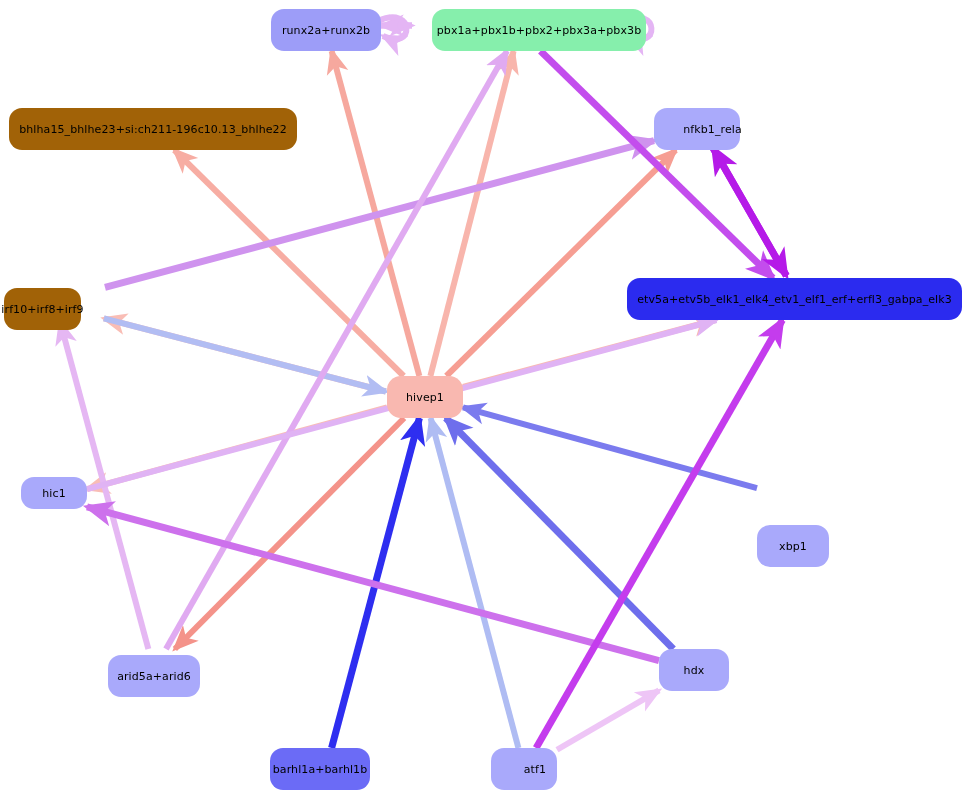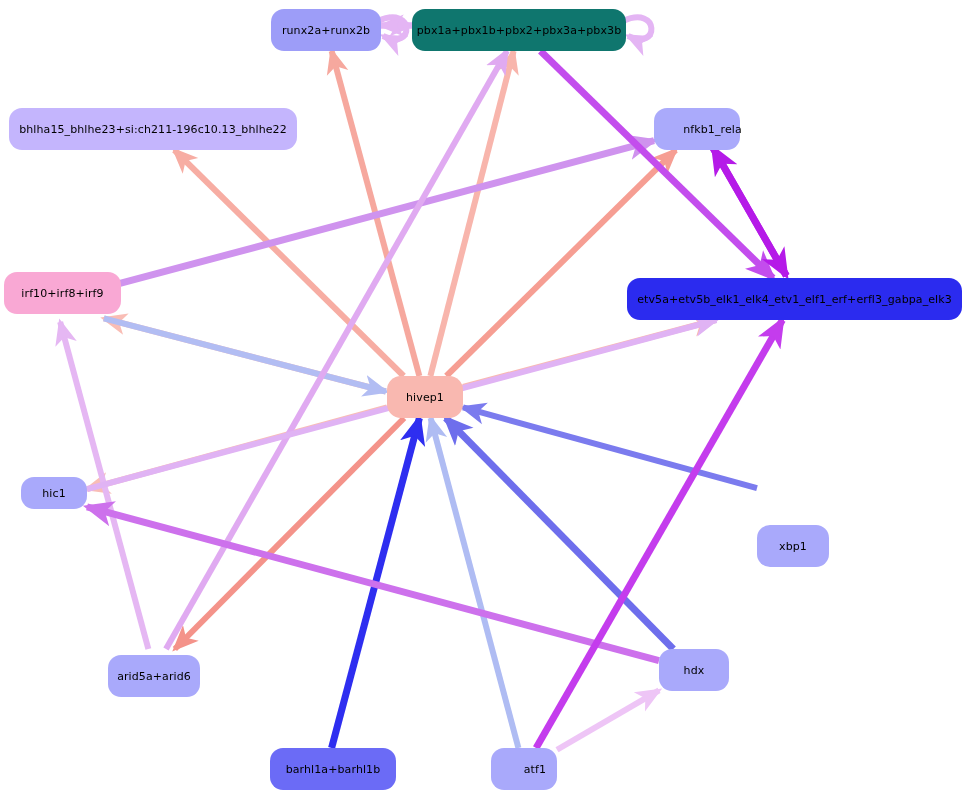--- a/index.html
+++ b/index.html
@@ -147,50 +147,50 @@
       </g>
     <g id="loops-group">
         <path d="M 378 21 C 415 4, 415 52, 383 36" stroke="#e4b5f4" stroke-width="6" fill="none" marker-end="url(#ah21)"></path>
         <path d="M 623 21 C 660 4, 660 52, 628 36" stroke="#e4b5f4" stroke-width="6" fill="none" marker-end="url(#ah21)"></path>
       </g>
   </svg>
   <div id="nodes-layer">
       <div class="gnode" style="left: 271px; top: 9px; width: 110px; height: 42px; background: rgb(157, 157, 248);">
         <span class="nlabel">runx2a+runx2b</span>
       </div>
-      <div class="gnode" style="left: 412px; top: 9px; width: 214px; height: 42px; background: #0f766e;">
+      <div class="gnode" style="left: 432px; top: 9px; width: 214px; height: 42px; background: #86efac;">
         <span class="nlabel">pbx1a+pbx1b+pbx2+pbx3a+pbx3b</span>
       </div>
-      <div class="gnode" style="left: 9px; top: 108px; width: 288px; height: 42px; background: #c4b5fd;">
+      <div class="gnode" style="left: 9px; top: 108px; width: 288px; height: 42px; background: #a16207;">
         <span class="nlabel">bhlha15_bhlhe23+si:ch211-196c10.13_bhlhe22</span>
       </div>
       <div class="gnode" style="left: 654px; top: 108px; width: 86px; height: 42px; background: rgb(170, 170, 251); padding-left: 42px;">
         <span class="nlabel">nfkb1_rela</span>
       </div>
-      <div class="gnode" style="left: 4px; top: 272px; width: 117px; height: 42px; background: #f9a8d4;">
+      <div class="gnode" style="left: 4px; top: 288px; width: 77px; height: 42px; background: #a16207;">
         <span class="nlabel">irf10+irf8+irf9</span>
       </div>
       <div class="gnode" style="left: 627px; top: 278px; width: 335px; height: 42px; background: rgb(43, 43, 239);">
         <span class="nlabel">etv5a+etv5b_elk1_elk4_etv1_elf1_erf+erfl3_gabpa_elk3</span>
       </div>
       <div class="gnode" style="left: 387px; top: 376px; width: 76px; height: 42px; background: rgb(249, 184, 176); border-radius: 14px;">
         <span class="nlabel">hivep1</span>
       </div>
       <div class="gnode" style="left: 21px; top: 477px; width: 66px; height: 32px; background: rgb(169, 169, 251);">
         <span class="nlabel">hic1</span>
       </div>
       <div class="gnode" style="left: 757px; top: 477px; width: 72px; height: 42px; background: rgb(169, 169, 251); margin-top: 48px;">
         <span class="nlabel">xbp1</span>
       </div>
       <div class="gnode" style="left: 108px; top: 649px; width: 92px; height: 42px; background: rgb(169, 169, 251); margin-top: 6px;">
         <span class="nlabel">arid5a+arid6</span>
       </div>
       <div class="gnode" style="left: 659px; top: 649px; width: 70px; height: 42px; background: rgb(169, 169, 251);">
         <span class="nlabel">hdx</span>
       </div>
-      <div class="gnode" style="left: 270px; top: 748px; width: 126px; height: 42px; background: rgb(107, 107, 246);">
+      <div class="gnode" style="left: 270px; top: 748px; width: 100px; height: 42px; background: rgb(107, 107, 246);">
         <span class="nlabel">barhl1a+barhl1b</span>
       </div>
       <div class="gnode" style="left: 491px; top: 748px; width: 66px; height: 42px; background: rgb(169, 169, 251); justify-content: flex-end;">
         <span class="nlabel">atf1</span>
       </div>
     </div>
 </div>
 
 </body></html>

